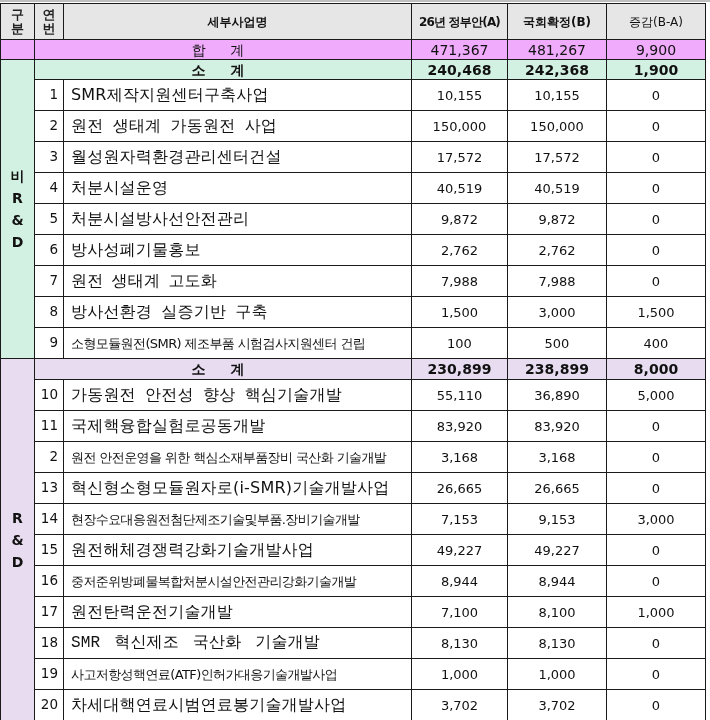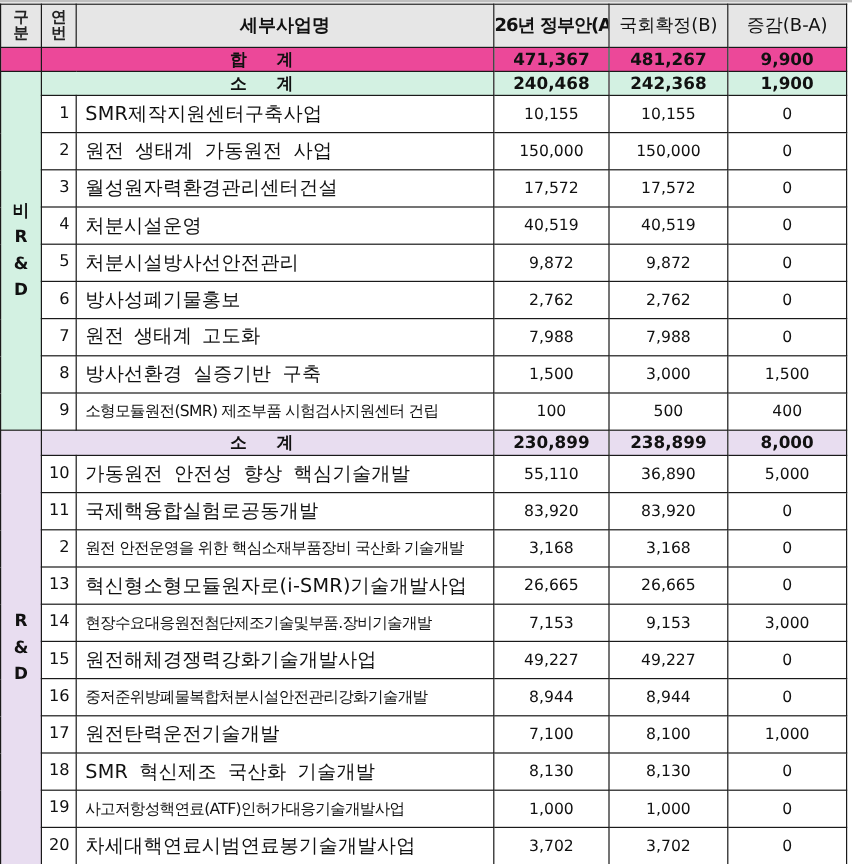--- a/index.html
+++ b/index.html
@@ -1,28 +1,28 @@
 <!DOCTYPE html>
 <html><head>
 <meta charset="utf-8">
 <style>
   html, body { margin:0; padding:0; background:#ffffff; }
   body { width:710px; height:720px; overflow:hidden; font-family:"DejaVu Sans","Liberation Sans",sans-serif; color:#111; }
   .top-line { position:absolute; left:0; top:0; width:710px; height:2px; background:#bfbfbf; }
   table { position:absolute; left:0; top:3px; border-collapse:collapse; table-layout:fixed; width:705px; }
   td, th { border:1px solid #1a1a1a; padding:0; font-size:13px; line-height:1; overflow:hidden; white-space:nowrap; }
-  th { background:#e6e6e6; font-weight:normal; height:35px; font-size:15px; }
+  th { background:#e6e6e6; font-weight:normal; height:35px; font-size:12px; }
   th.hdr-narrow { font-size:13px; line-height:14px; white-space:normal; font-weight:bold; color:#222; }
   th.hdr-name { font-weight:bold; }
   .num { text-align:center; }
   .idx { text-align:right; padding-right:5px; font-size:13.5px; }
   .name { text-align:left; padding-left:7px; font-size:16px; letter-spacing:0.2px; }
   .name.tight { letter-spacing:-0.6px; font-size:13px; }
   tr.data td { height:30px; }
-  tr.total td { background:#ec4899; height:19px; font-weight:bold; font-size:14px; }
+  tr.total td { background:#f0abfc; height:19px; font-weight:normal; font-size:14px; }
   tr.sub1 td { background:#d3f1e2; height:19px; font-weight:bold; font-size:14px; }
   tr.sub2 td { background:#e8ddf0; height:20px; font-weight:bold; font-size:14px; }
   td.gubun { background:#fff; text-align:center; font-weight:bold; font-size:15px; line-height:22px; white-space:normal; vertical-align:middle; }
   td.gubun span { display:block; }
   td.blank-total { background:#fbf5c4; }
   .center { text-align:center; }
   .spaced { letter-spacing:10px; }
 </style>
 </head>
 <body>
@@ -43,21 +43,21 @@
       <th class="hdr-narrow">
         <span style="display:block">구</span>
         <span style="display:block">분</span>
       </th>
       <th class="hdr-narrow">
         <span style="display:block">연</span>
         <span style="display:block">번</span>
       </th>
       <th class="hdr-name">세부사업명</th>
       <th class="hdr-name" style="letter-spacing:-0.8px;text-align:center;">26년 정부안(A)</th>
-      <th class="hdr-name" style="font-weight:normal;">국회확정(B)</th>
+      <th class="hdr-name" style="font-weight:bold;">국회확정(B)</th>
       <th class="hdr-name" style="font-weight:normal;">증감(B-A)</th>
     </tr>
   </thead>
   <tbody>
 
     <tr class="total">
       <td class="blank-total"></td>
       <td colspan="2" class="center spaced">합 계</td>
       <td class="num">471,367</td>
       <td class="num">481,267</td>
@@ -202,21 +202,21 @@
     </tr>
     <tr class="data">
       <td class="idx">17</td>
       <td class="name">원전탄력운전기술개발</td>
       <td class="num">7,100</td>
       <td class="num">8,100</td>
       <td class="num">1,000</td>
     </tr>
     <tr class="data">
       <td class="idx">18</td>
-      <td class="name" style="word-spacing:4px;">SMR 혁신제조 국산화 기술개발</td>
+      <td class="name" style="word-spacing:4px;font-family:Liberation Mono, monospace;">SMR 혁신제조 국산화 기술개발</td>
       <td class="num">8,130</td>
       <td class="num">8,130</td>
       <td class="num">0</td>
     </tr>
     <tr class="data">
       <td class="idx">19</td>
       <td class="name tight">사고저항성핵연료(ATF)인허가대응기술개발사업</td>
       <td class="num">1,000</td>
       <td class="num">1,000</td>
       <td class="num">0</td>

